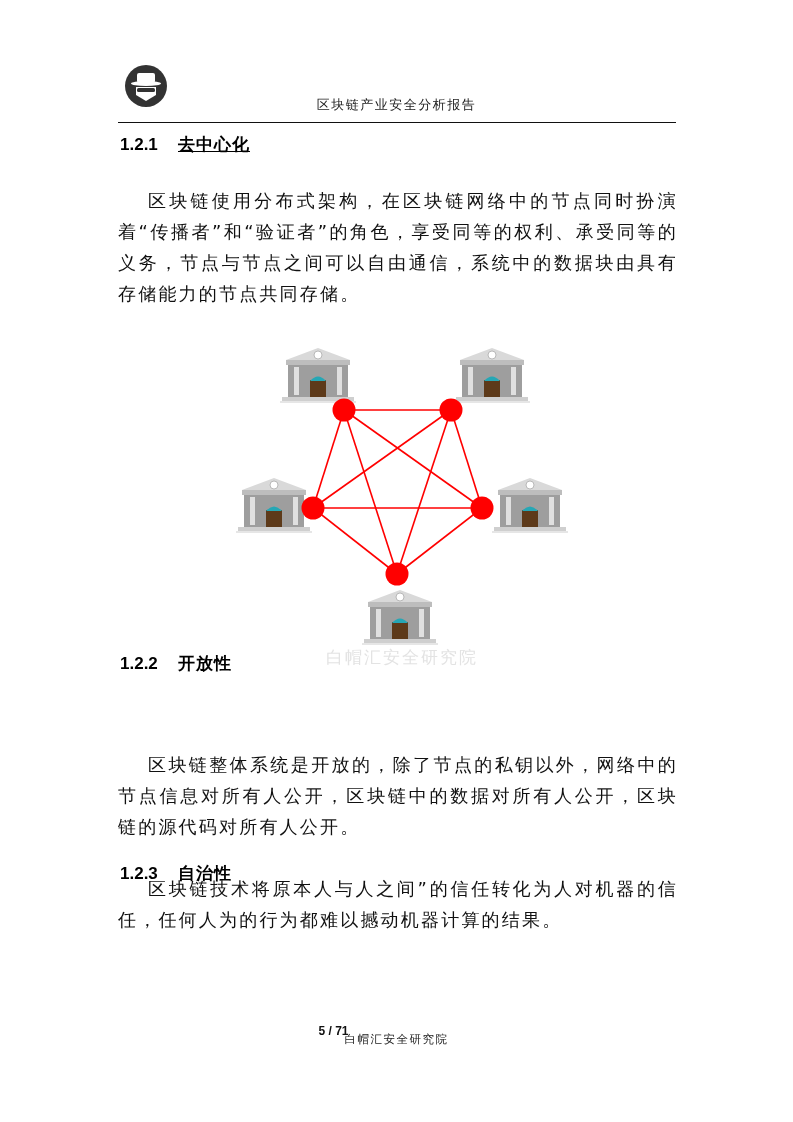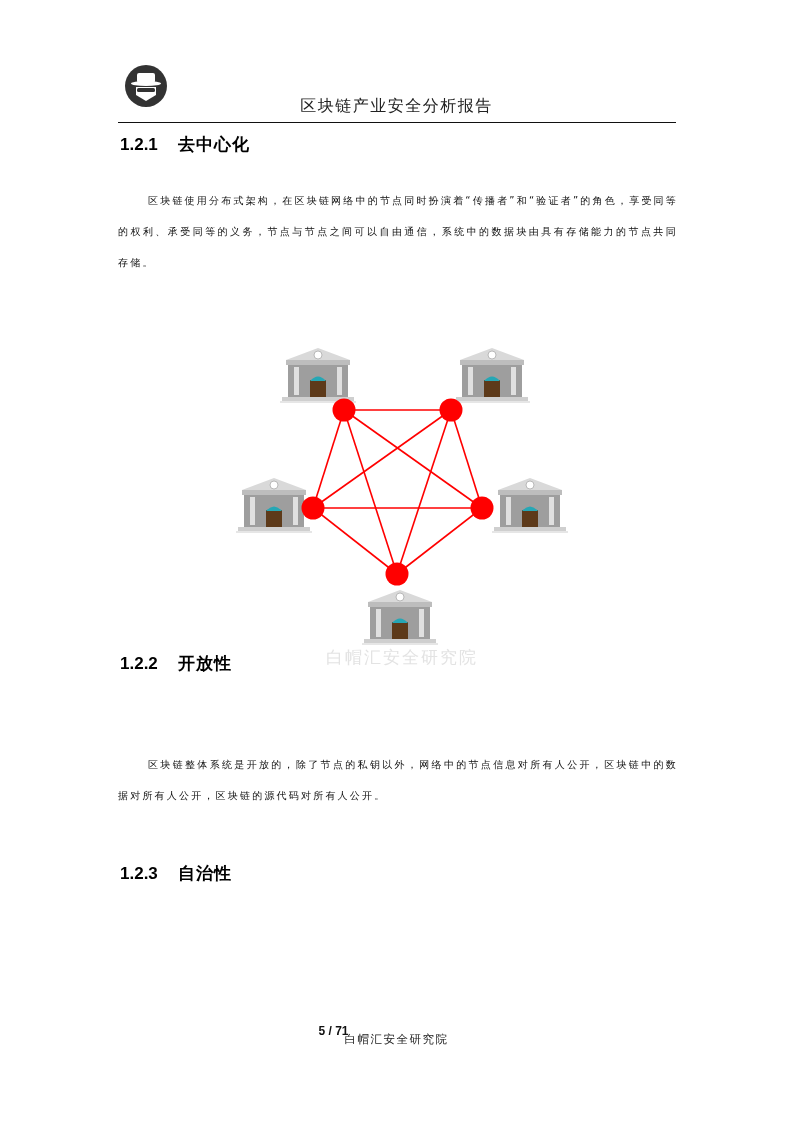--- a/index.html
+++ b/index.html
@@ -1,46 +1,46 @@
 <!DOCTYPE html>
 <html><head>
 <meta charset="utf-8">
 <style>
   html, body { margin:0; padding:0; background:#ffffff; }
   body { width:793px; height:1122px; position:relative; overflow:hidden;
          font-family:"DejaVu Sans","Liberation Sans",sans-serif; color:#111; }
   .abs { position:absolute; }
   .logo { left:124px; top:64px; width:44px; height:44px; }
-  .header-title { left:0; width:793px; top:96px; text-align:center; font-size:16px; letter-spacing:1.5px; color:#222; }
+  .header-title { left:0; width:793px; top:96px; text-align:center; font-size:13px; letter-spacing:1.5px; color:#222; }
   .header-rule { left:118px; top:122px; width:558px; height:0; border-top:1.5px solid #111; }
   .h2 { left:120px; font-size:17px; font-weight:bold; color:#000; font-family:"Liberation Sans","DejaVu Sans",sans-serif; }
   .h2 .num { display:inline-block; width:58px; }
   .h2 .ttl { letter-spacing:1px; font-family:"DejaVu Sans",sans-serif; }
-  .para { left:118px; width:560px; font-size:10px; line-height:31px; letter-spacing:2.2px; color:#111; text-align:justify; }
+  .para { left:118px; width:560px; font-size:18px; line-height:31px; letter-spacing:2.2px; color:#111; text-align:justify; }
   .para p { margin:0; text-indent:30px; }
   .figure { left:232px; top:342px; width:340px; height:330px; }
   .page-num { left:0; width:667px; top:1012px; text-align:center; font-size:12px; font-weight:bold; font-family:"Liberation Sans",sans-serif;margin-top:12px; }
   .footer-org { left:0; width:793px; top:1032px; text-align:center; font-size:11.5px; letter-spacing:1.5px; color:#222; }
 </style>
 </head>
 <body>
 
 <div class="abs logo">
   <svg width="44" height="44" viewBox="0 0 44 44">
     <circle cx="22" cy="22" r="21" fill="#333333"></circle>
     <rect x="13" y="9" width="18" height="10" rx="2" fill="#ffffff"></rect>
     <ellipse cx="22" cy="19.5" rx="15" ry="2.6" fill="#ffffff"></ellipse>
     <path d="M12 23 L32 23 L32 31 L22 37 L12 31 Z" fill="#ffffff"></path>
     <rect x="13" y="24" width="18" height="4" rx="1.5" fill="#333333"></rect>
   </svg>
 </div>
 <div class="abs header-title">区块链产业安全分析报告</div>
 <div class="abs header-rule"></div>
 
-<div class="abs h2" style="top:133px;">
+<div class="abs h2" style="top:133px;text-decoration:underline;">
   <span class="num">1.2.1</span><span class="ttl">去中心化</span>
 </div>
 <div class="abs para" style="top:185px;">
   <p>区块链使用分布式架构，在区块链网络中的节点同时扮演着“传播者”和“验证者”的角色，享受同等的权利、承受同等的义务，节点与节点之间可以自由通信，系统中的数据块由具有存储能力的节点共同存储。</p>
 </div>
 
 <div class="abs figure">
   <svg width="340" height="330" viewBox="0 0 340 330">
     <defs>
       <g id="bank">
@@ -90,16 +90,17 @@
   <span class="num">1.2.2</span><span class="ttl">开放性</span>
 </div>
 <div class="abs para" style="top:749px;">
   <p>区块链整体系统是开放的，除了节点的私钥以外，网络中的节点信息对所有人公开，区块链中的数据对所有人公开，区块链的源代码对所有人公开。</p>
 </div>
 
 <div class="abs h2" style="top:862px;">
   <span class="num">1.2.3</span><span class="ttl">自治性</span>
 </div>
 <div class="abs para" style="top:873px;">
+  <p>区块链技术将原本人与人之间”的信任转化为人对机器的信任，任何人为的行为都难以撼动机器计算的结果。</p>
 </div>
 
 <div class="abs page-num">5 / 71</div>
 <div class="abs footer-org">白帽汇安全研究院</div>
 
 </body></html>

